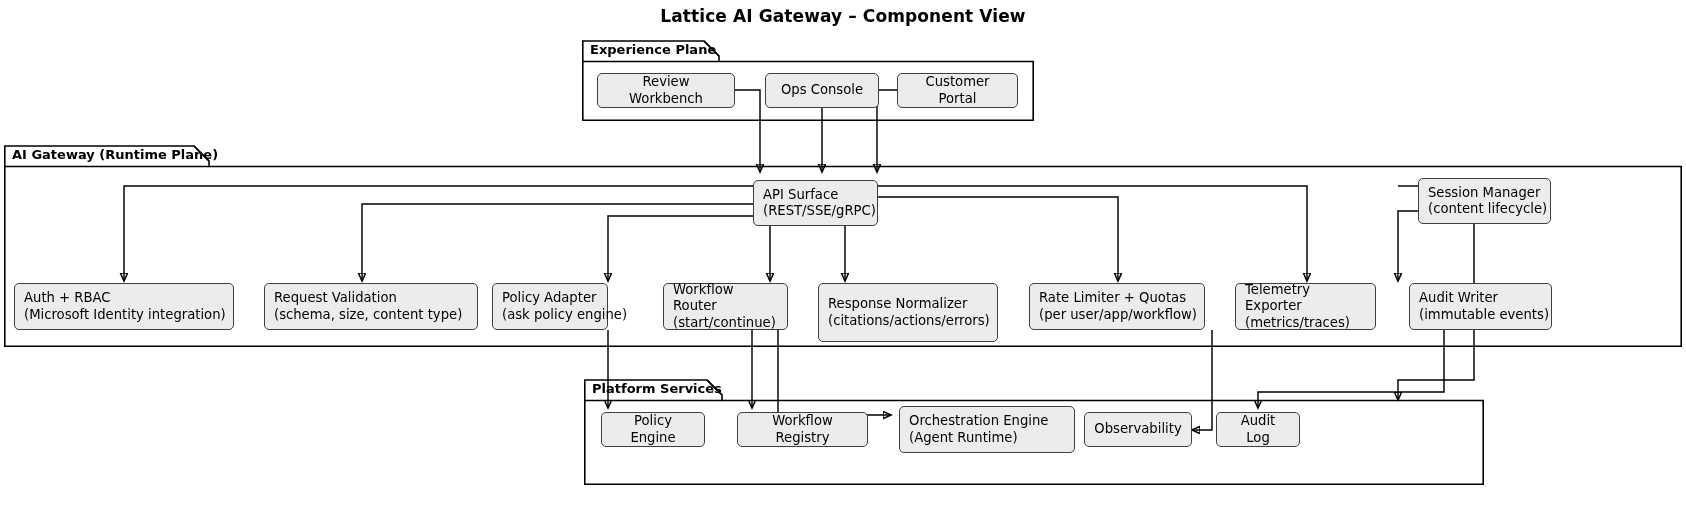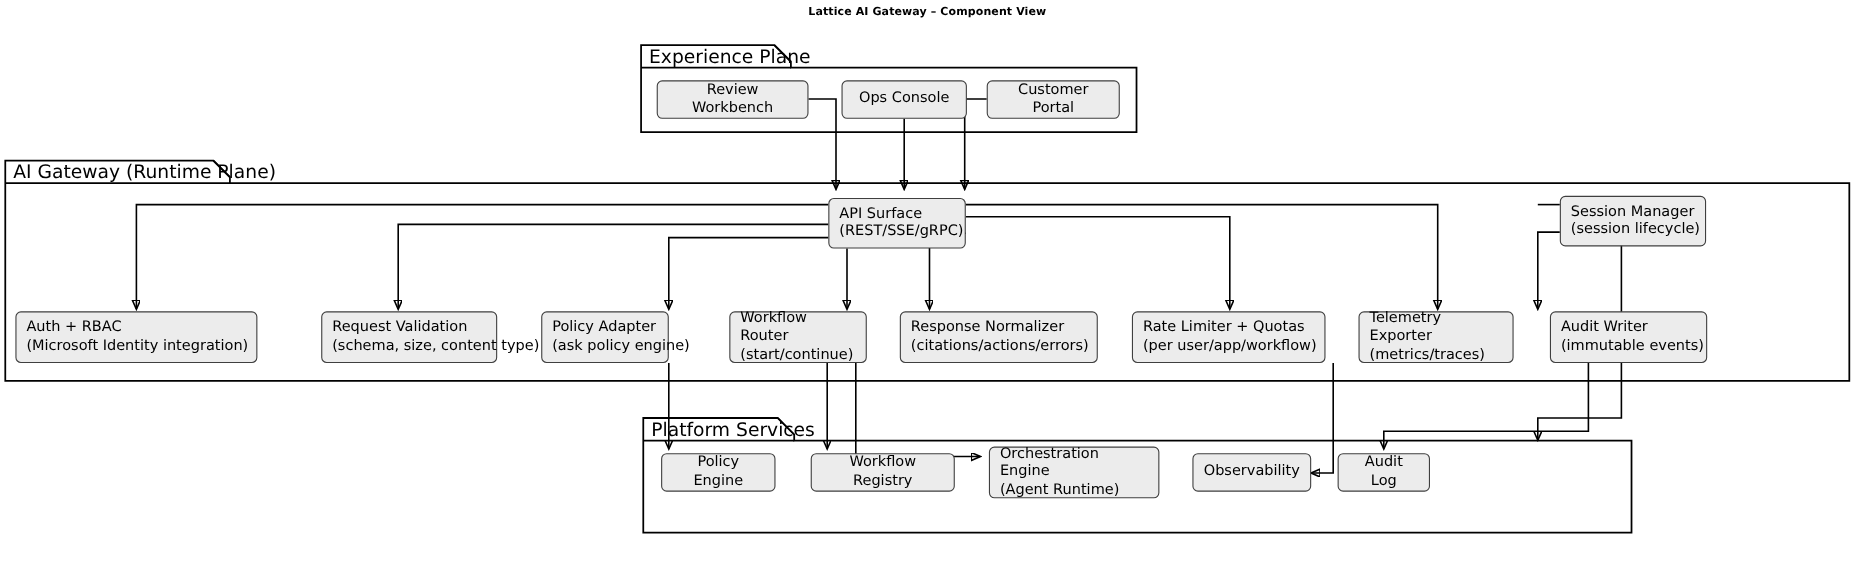--- a/index.html
+++ b/index.html
@@ -11,30 +11,30 @@
     overflow:hidden;
     color:#000;
   }
   #stage{position:absolute;left:0;top:0;width:1686px;height:514px;}
 
   
   .diagram-title{
     position:absolute;
     left:0;top:6px;width:1686px;
     text-align:center;
-    font-size:10px;
+    font-size:17px;
     font-weight:bold;
     letter-spacing:.1px;
   }
 
   
   .pkg{position:absolute;box-sizing:border-box;}
   .pkg .pkg-tab-label{
     position:absolute;left:8px;top:2px;
-    font-size:17px;font-weight:normal;
+    font-size:13px;font-weight:bold;
     white-space:nowrap;
     z-index:4;
   }
   .pkg svg.tabline{position:absolute;left:0;top:0;overflow:visible;}
 
   
   .node{
     position:absolute;
     box-sizing:border-box;
     background:#ececec;
@@ -162,40 +162,40 @@
     <div class="pkg-tab-label">AI Gateway (Runtime Plane)</div>
   </div>
 
   <div class="node" style="left:753px;top:180px;width:125px;height:46px;">
     <div>API Surface</div>
     <div class="l2">(REST/SSE/gRPC)</div>
   </div>
 
   <div class="node" style="left:1418px;top:178px;width:133px;height:46px;">
     <div>Session Manager</div>
-    <div class="l2">(session lifecycle)</div>
+    <div class="l2">(content lifecycle)</div>
   </div>
 
   <div class="node" style="left:14px;top:283px;width:220px;height:47px;">
     <div>Auth + RBAC</div>
     <div class="l2">(Microsoft Identity integration)</div>
   </div>
-  <div class="node" style="left:264px;top:283px;width:160px;height:47px;margin-left:28px;">
+  <div class="node" style="left:264px;top:283px;width:214px;height:47px;">
     <div>Request Validation</div>
     <div class="l2">(schema, size, content type)</div>
   </div>
   <div class="node" style="left:492px;top:283px;width:116px;height:47px;">
     <div>Policy Adapter</div>
     <div class="l2">(ask policy engine)</div>
   </div>
   <div class="node" style="left:663px;top:283px;width:125px;height:47px;">
     <div>Workflow Router</div>
     <div class="l2">(start/continue)</div>
   </div>
-  <div class="node" style="left:818px;top:283px;width:180px;height:47px;">
+  <div class="node" style="left:818px;top:283px;width:180px;height:59px;">
     <div>Response Normalizer</div>
     <div class="l2">(citations/actions/errors)</div>
   </div>
   <div class="node" style="left:1029px;top:283px;width:176px;height:47px;">
     <div>Rate Limiter + Quotas</div>
     <div class="l2">(per user/app/workflow)</div>
   </div>
   <div class="node" style="left:1235px;top:283px;width:141px;height:47px;">
     <div>Telemetry Exporter</div>
     <div class="l2">(metrics/traces)</div>
@@ -213,21 +213,21 @@
     </svg>
     <div class="pkg-tab-label">Platform Services</div>
   </div>
 
   <div class="node center" style="left:601px;top:412px;width:104px;height:35px;">
     <div>Policy Engine</div>
   </div>
   <div class="node center" style="left:737px;top:412px;width:131px;height:35px;">
     <div>Workflow Registry</div>
   </div>
-  <div class="node" style="left:899px;top:406px;width:155px;height:47px;">
+  <div class="node" style="left:899px;top:406px;width:176px;height:47px;">
     <div>Orchestration Engine</div>
     <div class="l2">(Agent Runtime)</div>
   </div>
   <div class="node center" style="left:1084px;top:412px;width:108px;height:35px;">
     <div>Observability</div>
   </div>
   <div class="node center" style="left:1216px;top:412px;width:84px;height:35px;">
     <div>Audit Log</div>
   </div>
 

